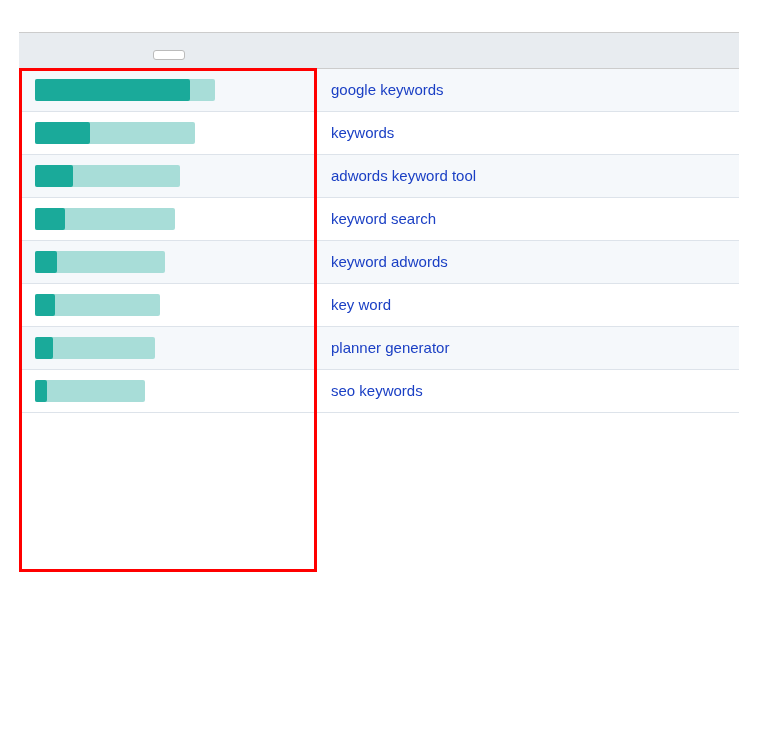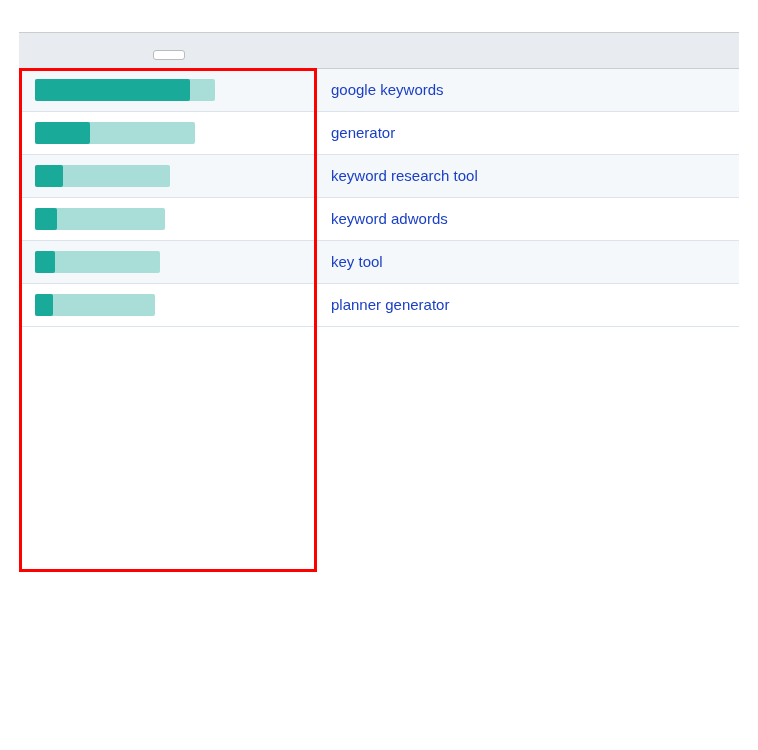--- a/index.html
+++ b/index.html
@@ -178,53 +178,71 @@
           </td>
           <td class="keyword-col"><a class="phrase-text" href="#">google keywords</a></td>
         </tr>
         <tr>
           <td class="bar-cell niche-col">
             <div class="bar-wrapper">
               <div class="bar-bg" style="width: 160px;"></div>
               <div class="bar-fg" style="width: 55px;"></div>
             </div>
           </td>
-          <td class="keyword-col"><a class="phrase-text" href="#">generator</a></td>
-        </tr>
-        <tr>
-          <td class="bar-cell niche-col">
-            <div class="bar-wrapper">
-              <div class="bar-bg" style="width: 135px;"></div>
-              <div class="bar-fg" style="width: 28px;"></div>
-            </div>
-          </td>
-          <td class="keyword-col"><a class="phrase-text" href="#">keyword research tool</a></td>
+          <td class="keyword-col"><a class="phrase-text" href="#">keywords</a></td>
+        </tr>
+        <tr>
+          <td class="bar-cell niche-col">
+            <div class="bar-wrapper">
+              <div class="bar-bg" style="width: 145px;"></div>
+              <div class="bar-fg" style="width: 38px;"></div>
+            </div>
+          </td>
+          <td class="keyword-col"><a class="phrase-text" href="#">adwords keyword tool</a></td>
+        </tr>
+        <tr>
+          <td class="bar-cell niche-col">
+            <div class="bar-wrapper">
+              <div class="bar-bg" style="width: 140px;"></div>
+              <div class="bar-fg" style="width: 30px;"></div>
+            </div>
+          </td>
+          <td class="keyword-col"><a class="phrase-text" href="#">keyword search</a></td>
         </tr>
         <tr>
           <td class="bar-cell niche-col">
             <div class="bar-wrapper">
               <div class="bar-bg" style="width: 130px;"></div>
               <div class="bar-fg" style="width: 22px;"></div>
             </div>
           </td>
           <td class="keyword-col"><a class="phrase-text" href="#">keyword adwords</a></td>
         </tr>
         <tr>
           <td class="bar-cell niche-col">
             <div class="bar-wrapper">
               <div class="bar-bg" style="width: 125px;"></div>
               <div class="bar-fg" style="width: 20px;"></div>
             </div>
           </td>
-          <td class="keyword-col"><a class="phrase-text" href="#">key tool</a></td>
+          <td class="keyword-col"><a class="phrase-text" href="#">key word</a></td>
         </tr>
         <tr>
           <td class="bar-cell niche-col">
             <div class="bar-wrapper">
               <div class="bar-bg" style="width: 120px;"></div>
               <div class="bar-fg" style="width: 18px;"></div>
             </div>
           </td>
           <td class="keyword-col"><a class="phrase-text" href="#">planner generator</a></td>
+        </tr>
+        <tr>
+          <td class="bar-cell niche-col">
+            <div class="bar-wrapper">
+              <div class="bar-bg" style="width: 110px;"></div>
+              <div class="bar-fg" style="width: 12px;"></div>
+            </div>
+          </td>
+          <td class="keyword-col"><a class="phrase-text" href="#">seo keywords</a></td>
         </tr>
       </tbody>
   </table>
 </div>
 
 </body></html>

